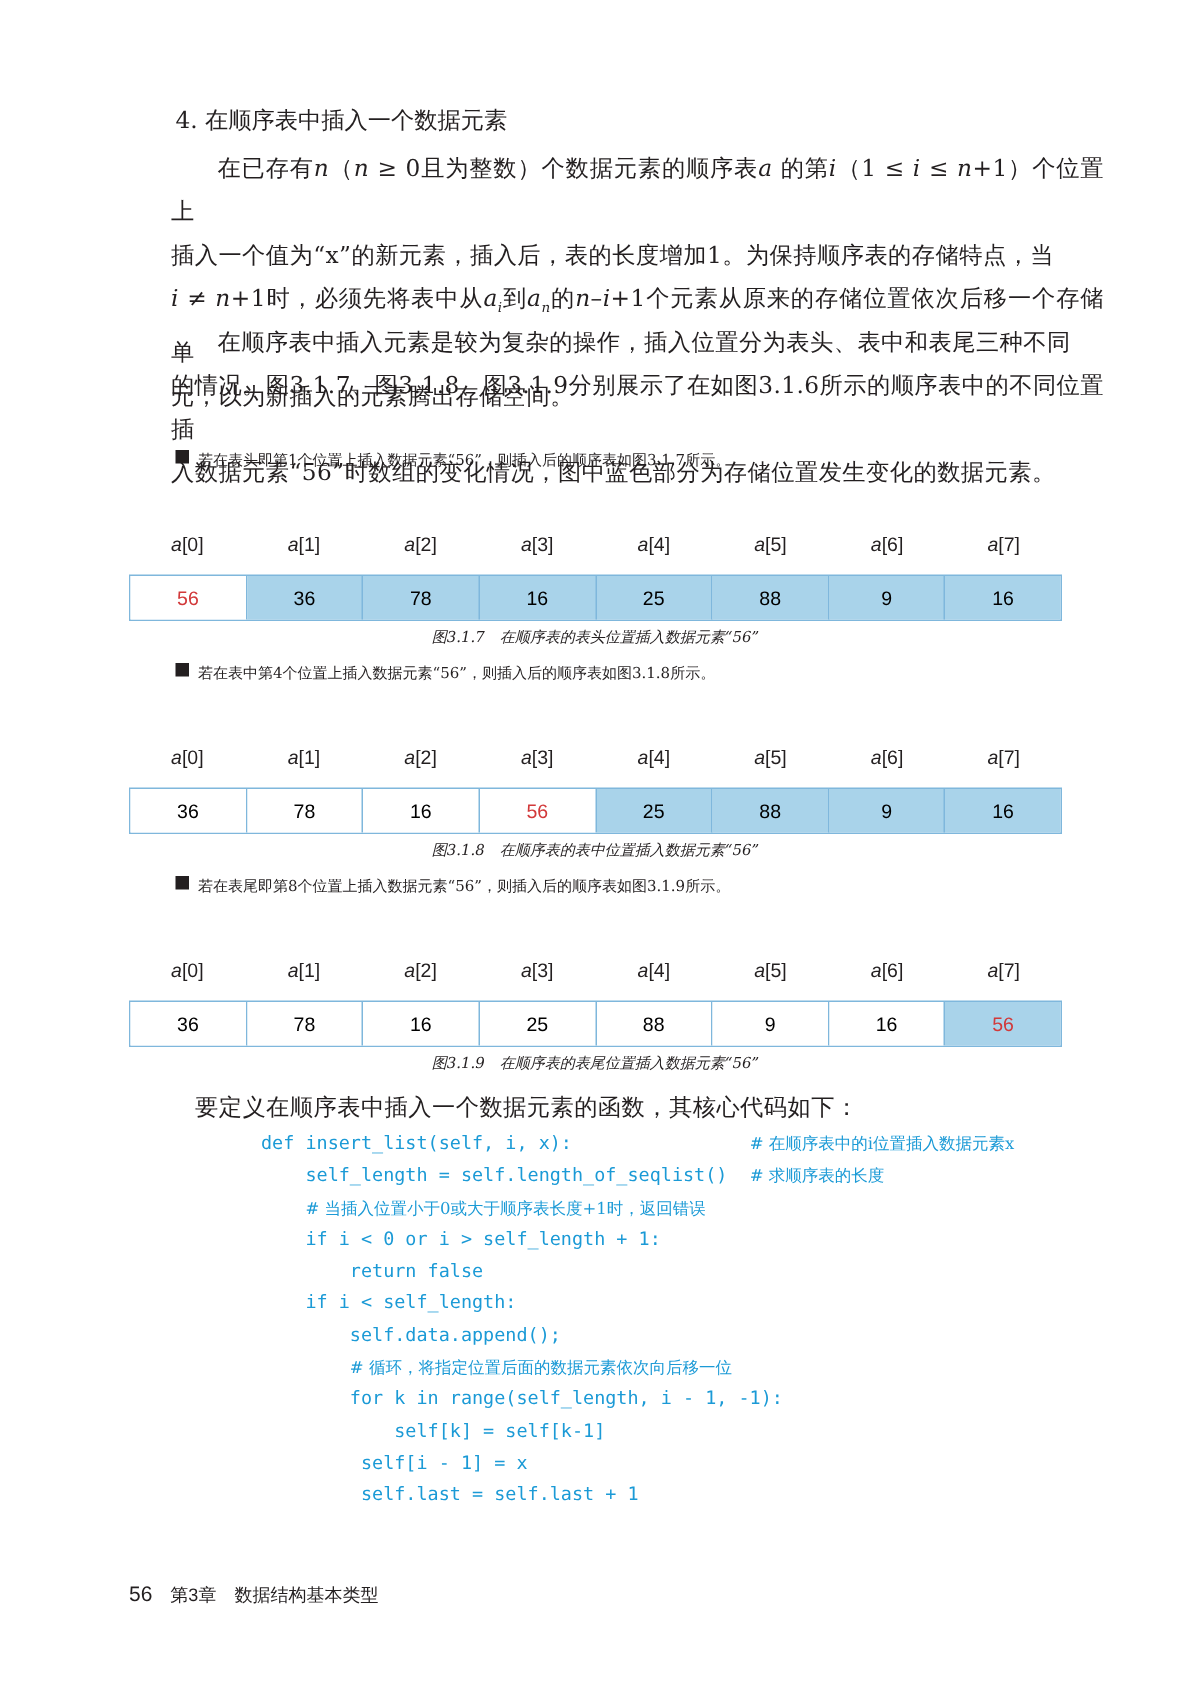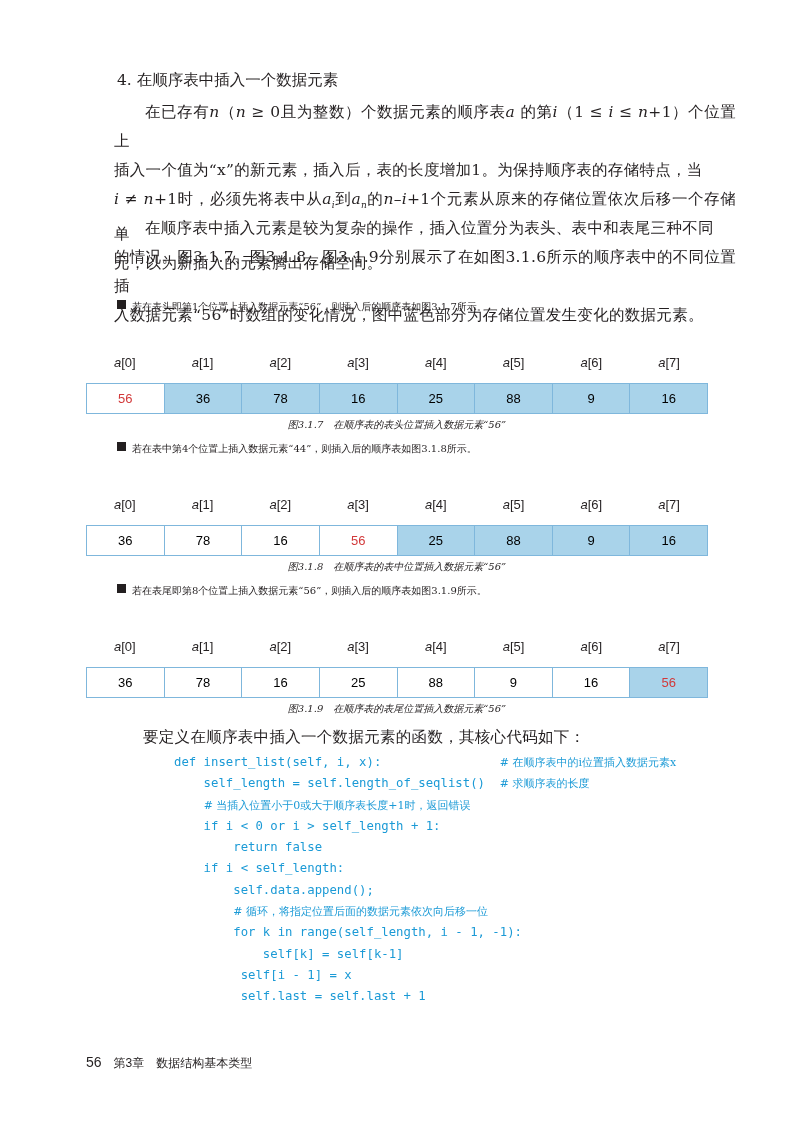--- a/index.html
+++ b/index.html
@@ -79,21 +79,21 @@
         <div class="cell moved">16</div>
         <div class="cell moved">25</div>
         <div class="cell moved">88</div>
         <div class="cell moved">9</div>
         <div class="cell moved">16</div>
       </div>
   </div>
   <div class="caption" style="top:418px;">图3.1.7　在顺序表的表头位置插入数据元素“56”</div>
 
   <div class="bullet" style="top:442px;">
-    <span class="sq"></span><span>若在表中第4个位置上插入数据元素“44”，则插入后的顺序表如图3.1.8所示。</span>
+    <span class="sq"></span><span>若在表中第4个位置上插入数据元素“56”，则插入后的顺序表如图3.1.8所示。</span>
   </div>
 
   <div class="arr" id="fig1" style="top:497px;">
     <div class="labels">
         <span><i>a</i>[0]</span>
         <span><i>a</i>[1]</span>
         <span><i>a</i>[2]</span>
         <span><i>a</i>[3]</span>
         <span><i>a</i>[4]</span>
         <span><i>a</i>[5]</span>
@@ -134,20 +134,20 @@
         <div class="cell">16</div>
         <div class="cell">25</div>
         <div class="cell">88</div>
         <div class="cell">9</div>
         <div class="cell">16</div>
         <div class="cell moved new">56</div>
       </div>
   </div>
   <div class="caption" style="top:702px;">图3.1.9　在顺序表的表尾位置插入数据元素“56”</div>
 
-  <div class="text-block" style="left:115px; top:724px;font-family:Liberation Mono, monospace;">要定义在顺序表中插入一个数据元素的函数，其核心代码如下：</div>
+  <div class="text-block" style="left:102px; top:724px;">要定义在顺序表中插入一个数据元素的函数，其核心代码如下：</div>
 
   <div class="code" id="code-block"><span class="line"><span>def insert_list(self, i, x):                </span><span class="cmt"># 在顺序表中的i位置插入数据元素x</span></span><span class="line"><span>    self_length = self.length_of_seqlist()  </span><span class="cmt"># 求顺序表的长度</span></span><span class="line"><span>    </span><span class="cmt"># 当插入位置小于0或大于顺序表长度+1时，返回错误</span></span><span class="line"><span>    if i &lt; 0 or i &gt; self_length + 1:</span></span><span class="line"><span>        return false</span></span><span class="line"><span>    if i &lt; self_length:</span></span><span class="line"><span>        self.data.append();</span></span><span class="line"><span>        </span><span class="cmt"># 循环，将指定位置后面的数据元素依次向后移一位</span></span><span class="line"><span>        for k in range(self_length, i - 1, -1):</span></span><span class="line"><span>            self[k] = self[k-1]</span></span><span class="line"><span>         self[i - 1] = x</span></span><span class="line"><span>         self.last = self.last + 1</span></span></div>
 
   <div class="footer">
     <span class="pn">56</span><span class="ch">第3章</span><span>数据结构基本类型</span>
   </div>
 </div>
 
 </body></html>

